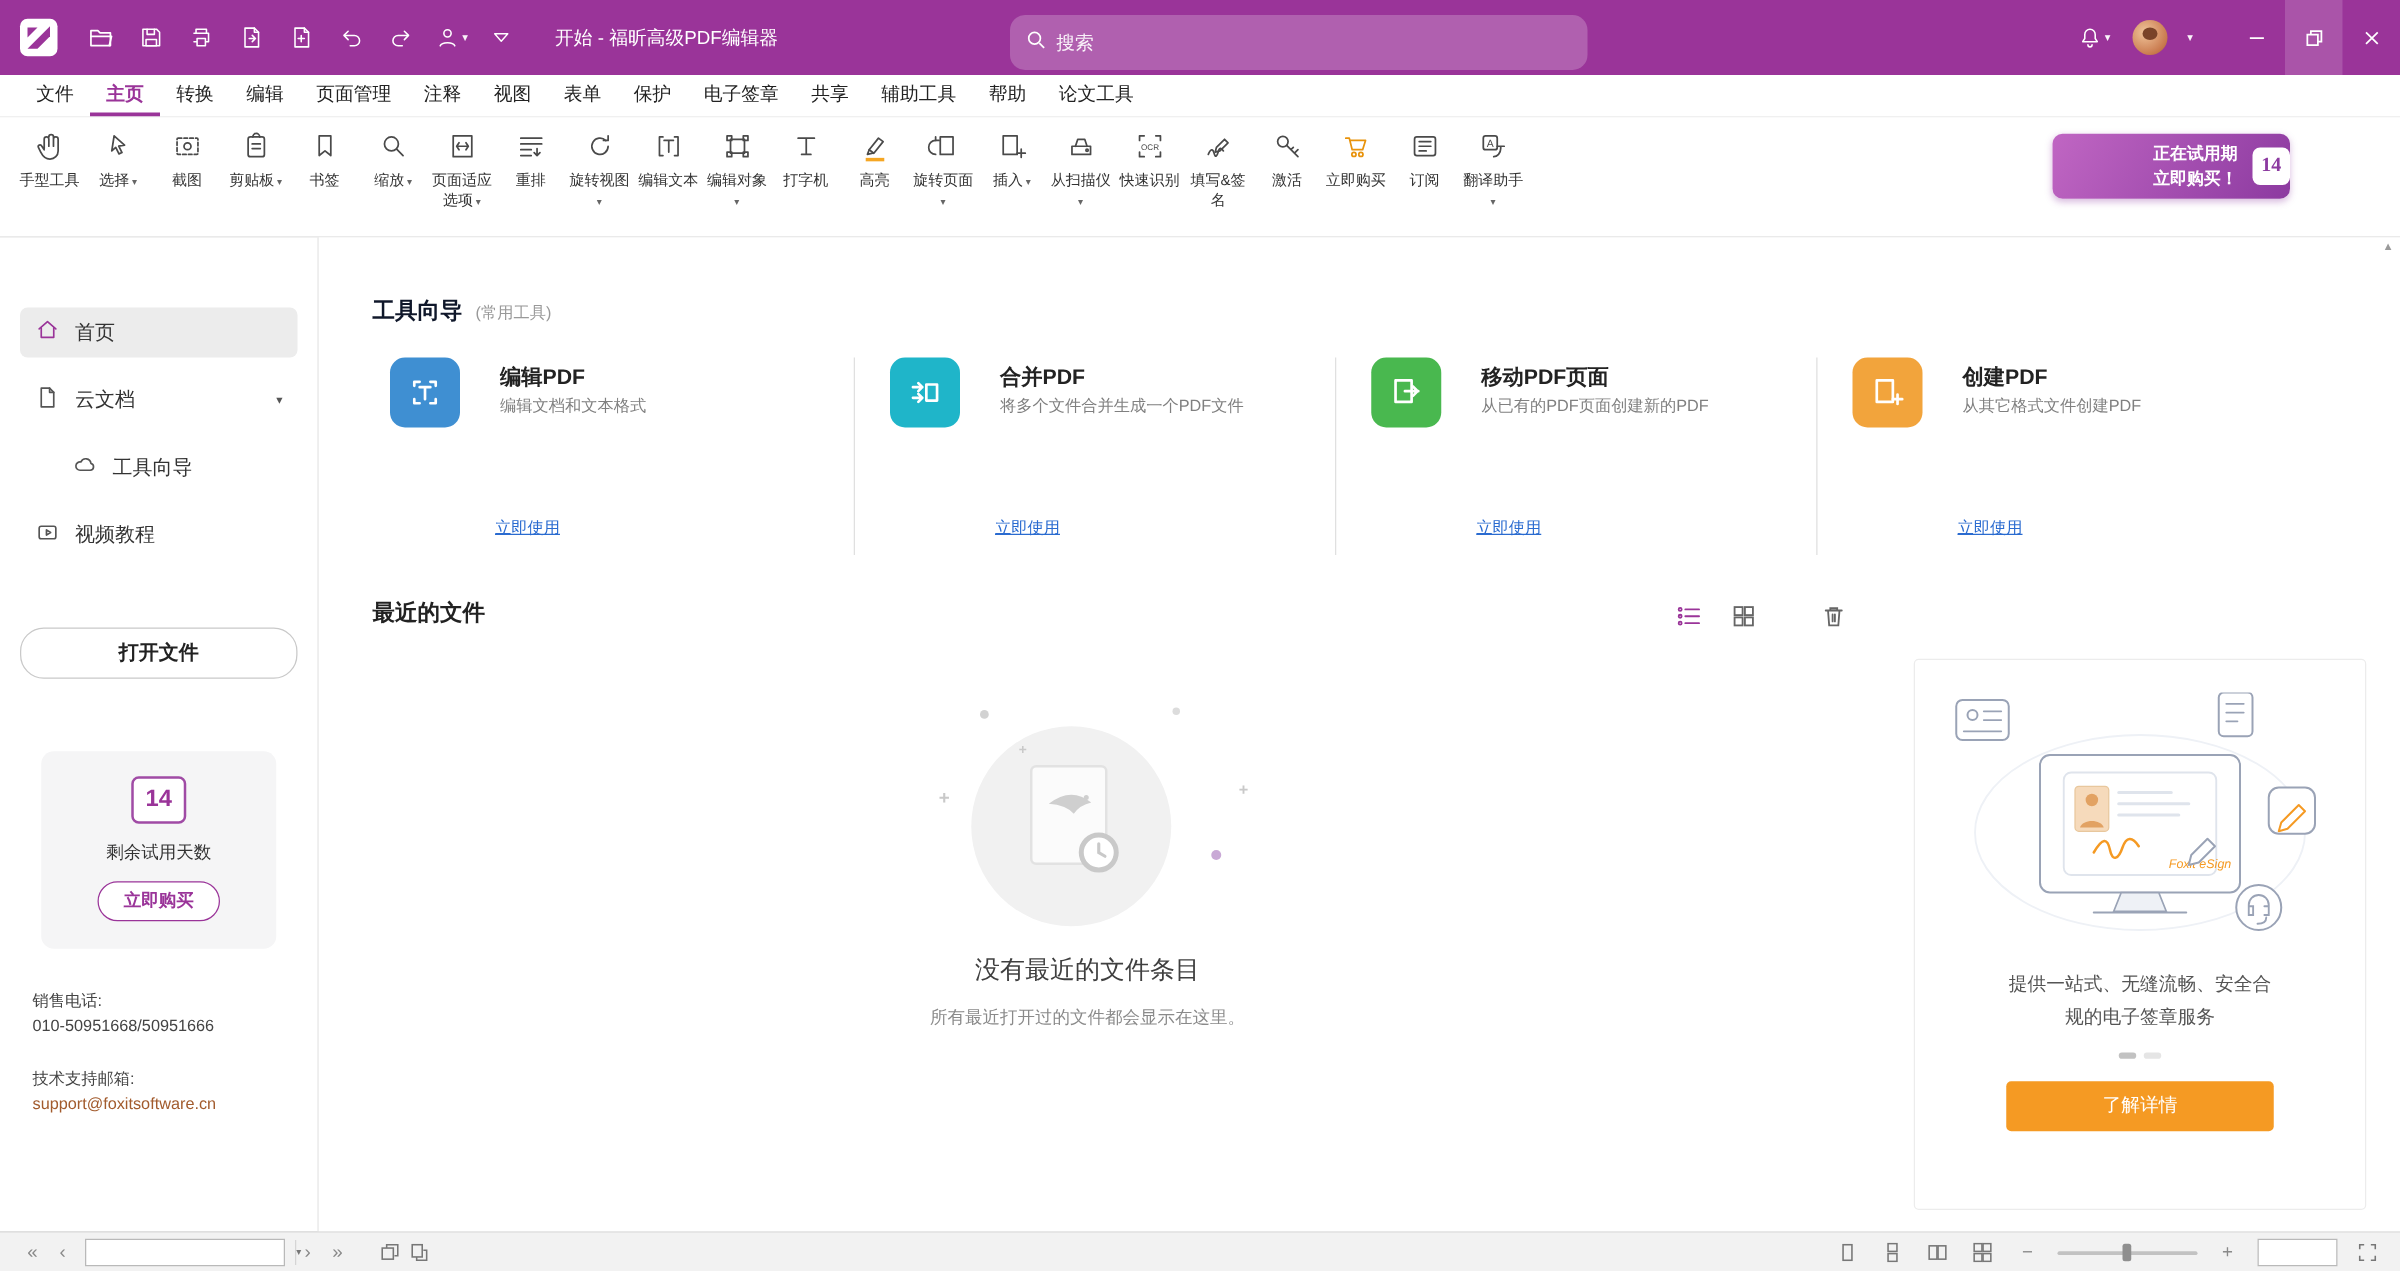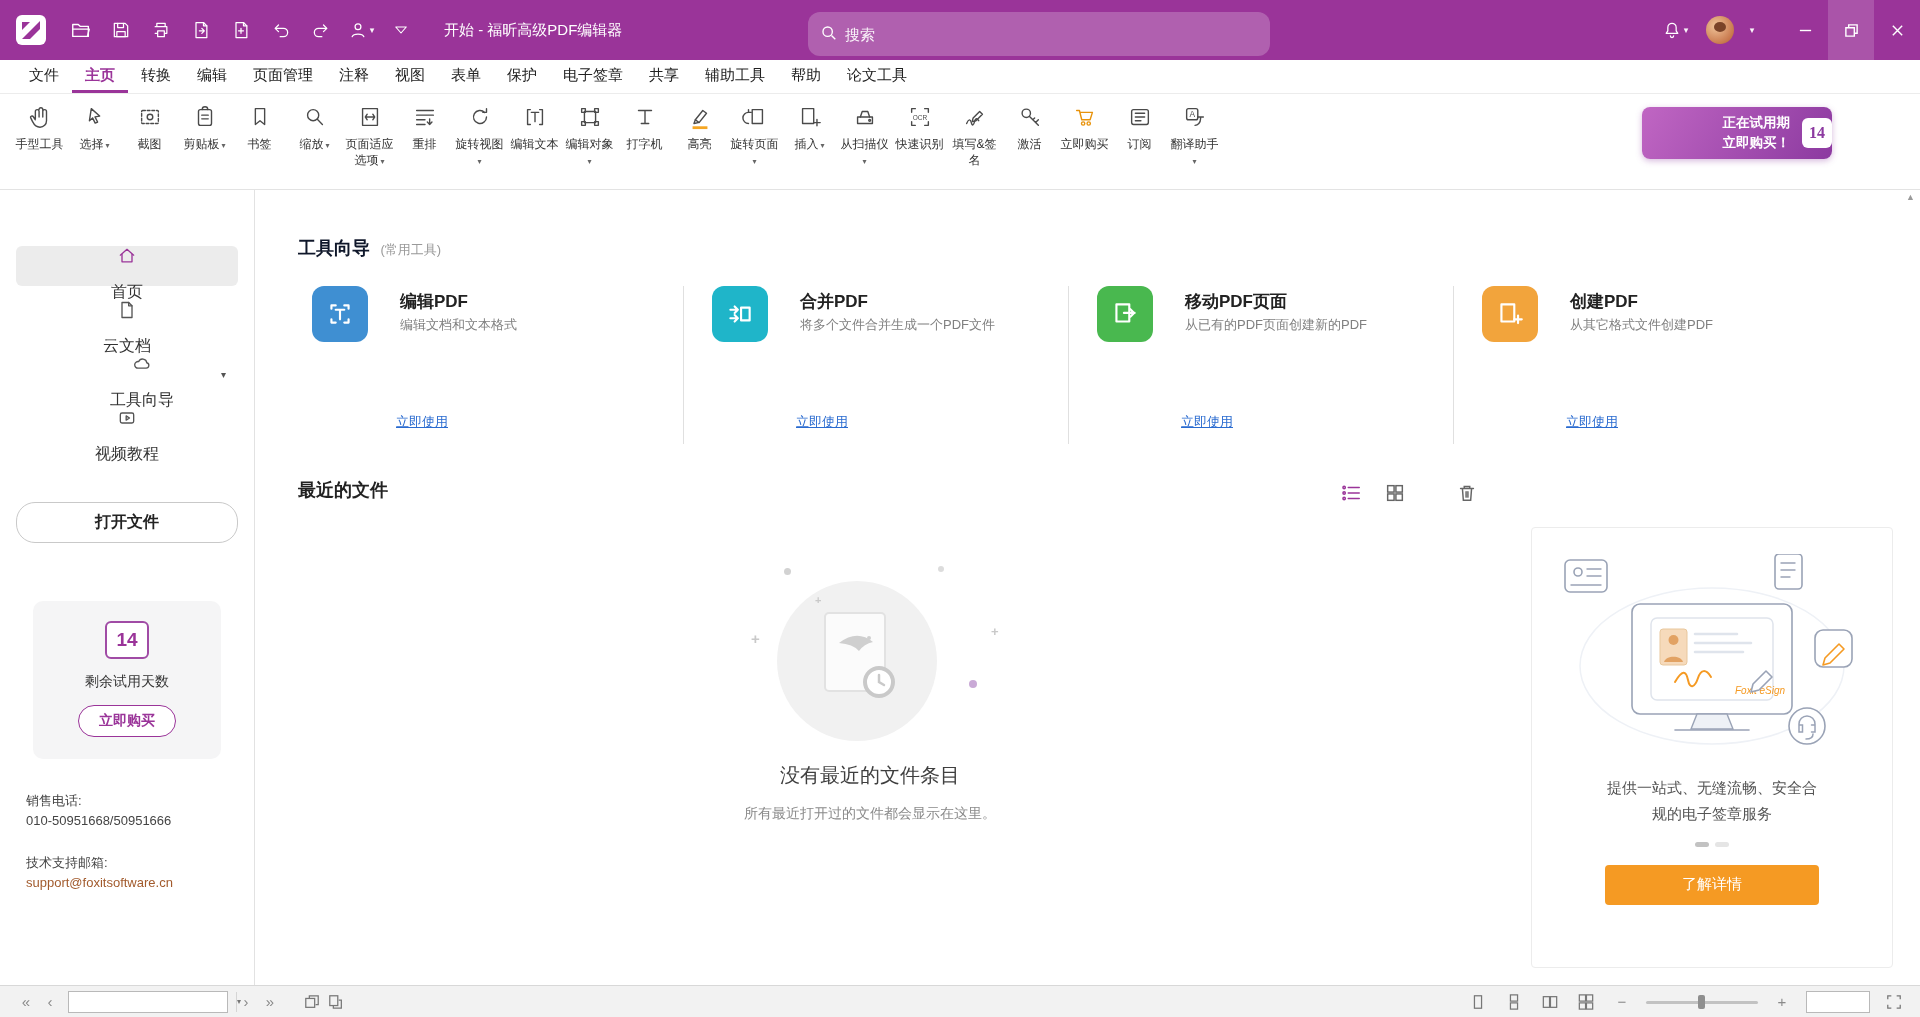--- a/index.html
+++ b/index.html
@@ -41,21 +41,21 @@
   .has-caret .tlabel::after { content:" ▾"; font-size:8px; color:#666; }
   .trial-badge { position:absolute; right:88px; top:13px; width:190px; height:52px; border-radius:8px; background:linear-gradient(120deg,#c066c3,#8c3aa0); display:flex; align-items:center; justify-content:flex-end; gap:12px; color:#fff; box-shadow:0 2px 6px rgba(140,58,160,.35); cursor:pointer;font-family:Liberation Serif, serif; }
   .trial-badge .lines { font-size:13.5px; line-height:1.45; font-weight:bold; text-align:center; }
   .days-chip { width:30px; height:30px; background:#fff; border-radius:6px; color:#8c3aa0; font-weight:bold; font-size:16px; display:flex; align-items:center; justify-content:center; }
 
   
   .bodyrow { flex:1; display:flex; min-height:0; position:relative; }
 
   
   .sidebar { width:255px; flex:0 0 auto; border-right:1px solid #e2e2e2; position:relative; padding-top:56px; }
-  .side-item { height:40px; margin:0 16px 14px 16px; display:flex; align-items:center; gap:12px; padding:0 12px; font-size:16px; color:#333; border-radius:6px; cursor:pointer;flex-direction:column; }
+  .side-item { height:40px; margin:0 16px 14px 16px; display:flex; align-items:center; gap:12px; padding:0 12px; font-size:16px; color:#333; border-radius:6px; cursor:pointer; }
   .side-item.active { background:#ececec; }
   .side-item.indent { padding-left:42px; }
   .side-ico svg { stroke:#555; fill:none; stroke-width:1.6; stroke-linecap:round; stroke-linejoin:round; }
   .side-item.active .side-ico svg { stroke:#9a3499; }
   .side-caret { margin-left:auto; font-size:10px; color:#555; }
   .side-caret::after { content:"▾"; }
   .open-btn { display:flex; align-items:center; justify-content:center; margin:54px 16px 0 16px; height:41px; border:1px solid #c9c9c9; border-radius:19px; background:#fff; font-size:16px; font-weight:bold; color:#222; cursor:pointer; width:calc(100% - 32px); font-family:inherit; }
   .trial-box { margin:58px 33px 0 33px; background:#f5f5f6; border-radius:10px; padding:20px 10px 22px 10px; display:flex; flex-direction:column; align-items:center; }
   .trial-days { min-width:44px; height:38px; padding:0 8px; background:#fff; border:2px solid #a04ba5; border-radius:6px; color:#9a3499; font-size:19px; font-weight:bold; display:flex; align-items:center; justify-content:center; }
   .trial-caption { margin-top:14px; font-size:14px; color:#333; }

